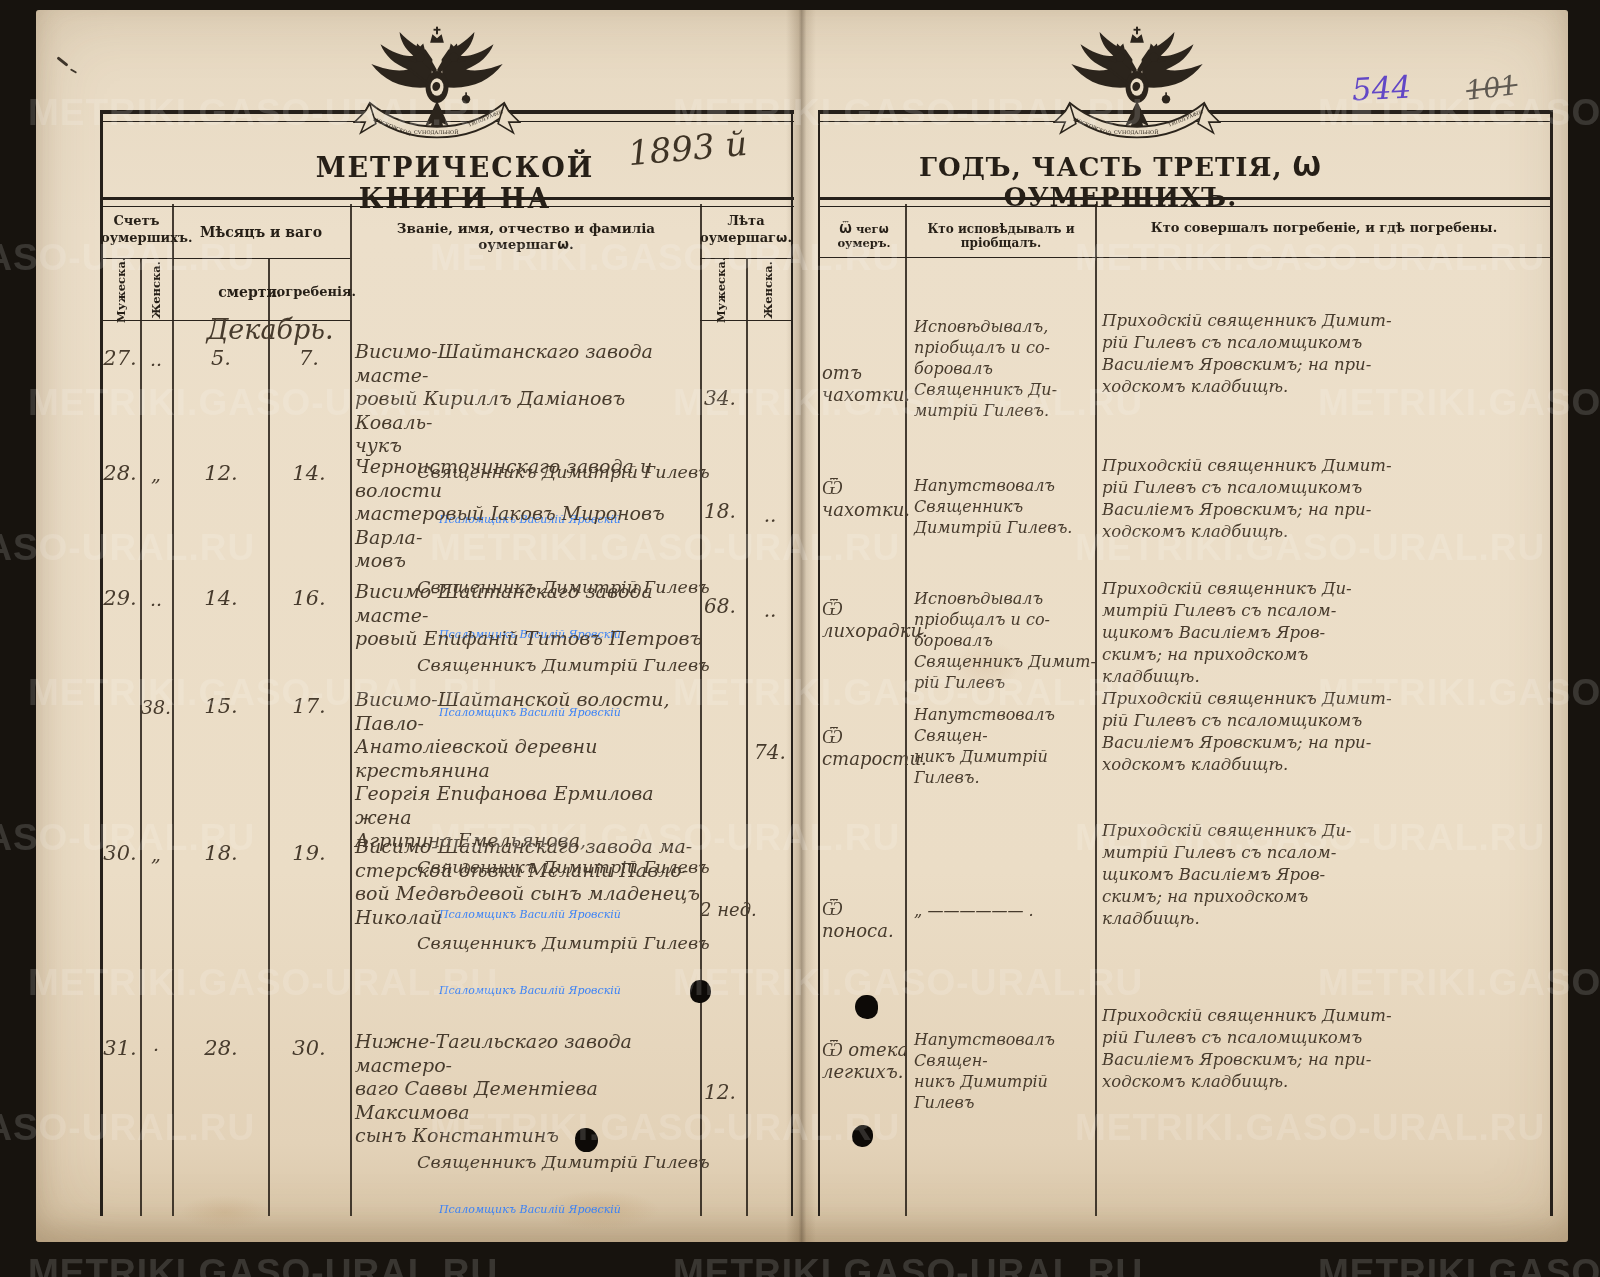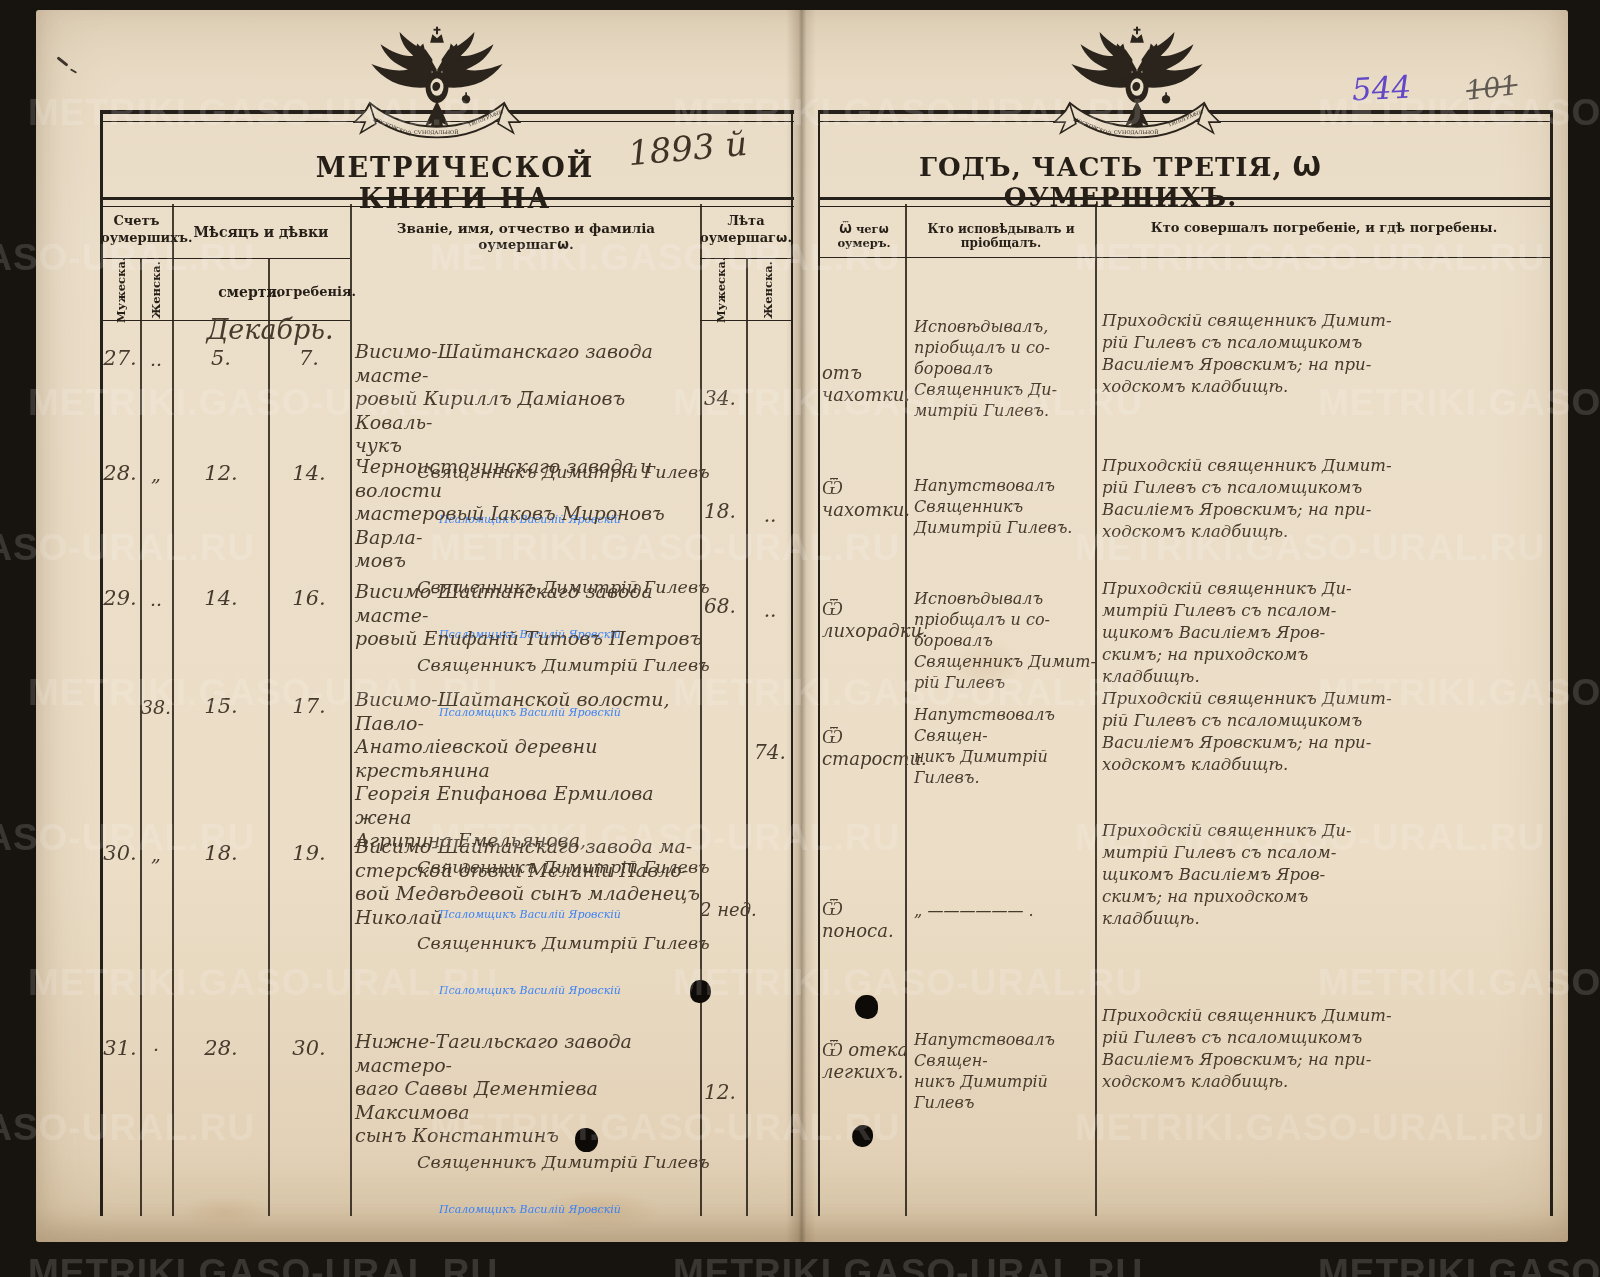--- a/index.html
+++ b/index.html
@@ -154,21 +154,21 @@
   </svg>
 <svg class="eagle" style="left:1053px;">
     <use href="#eagle"></use>
   </svg>
 
 <div class="print center ltitle">МЕТРИЧЕСКОЙ КНИГИ НА</div>
 <div class="hw year">1893 й</div>
 <div class="print center rtitle">ГОДЪ, ЧАСТЬ ТРЕТІЯ, Ѡ ОУМЕРШИХЪ.</div>
 
 <div class="print center lh-count">Счетъ оумершихъ.</div>
-<div class="print center lh-month">Мѣсяцъ и дѣвки</div>
+<div class="print center lh-month">Мѣсяцъ и ваго</div>
 <div class="print center lh-name">Званіе, имя, отчество и фамиліа оумершагѡ.</div>
 <div class="print center lh-age">Лѣта оумершагѡ.</div>
 <div class="print center lh-death">смерти.</div>
 <div class="print center lh-burial">погребенія.</div>
 <div class="print vlab" style="left:86px;top:283px;">Мужеска.</div>
 <div class="print vlab" style="left:121px;top:283px;">Женска.</div>
 <div class="print vlab" style="left:686px;top:283px;">Мужеска.</div>
 <div class="print vlab" style="left:733px;top:283px;">Женска.</div>
 <div class="print center rh-cause">Ѿ чегѡ оумеръ.</div>
 <div class="print center rh-conf">Кто исповѣдывалъ и пріобщалъ.</div>

